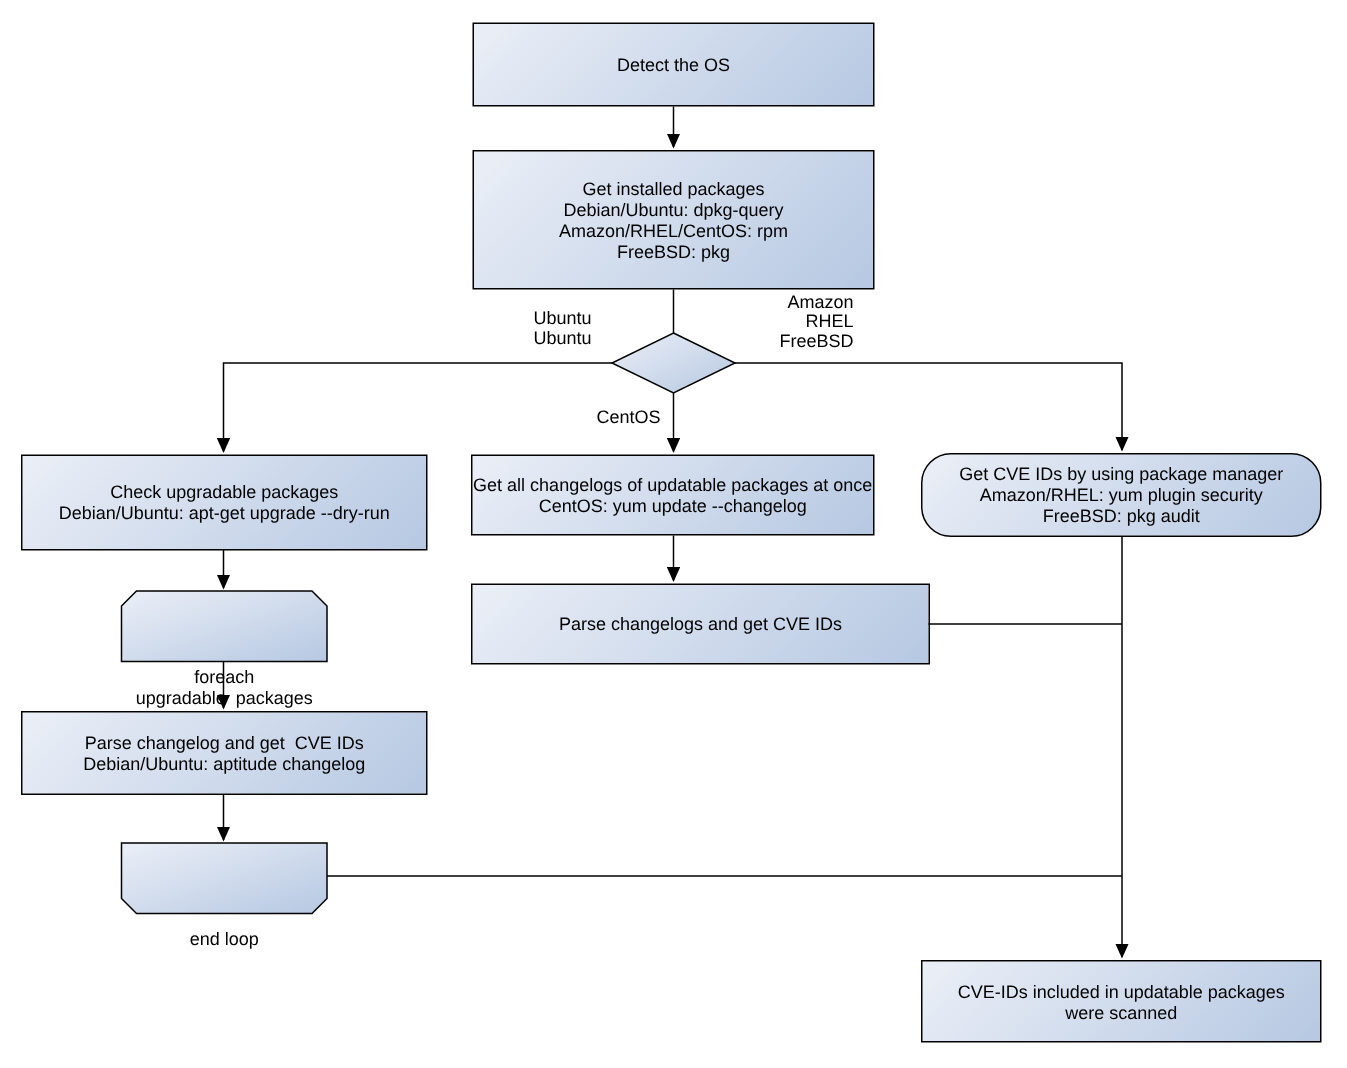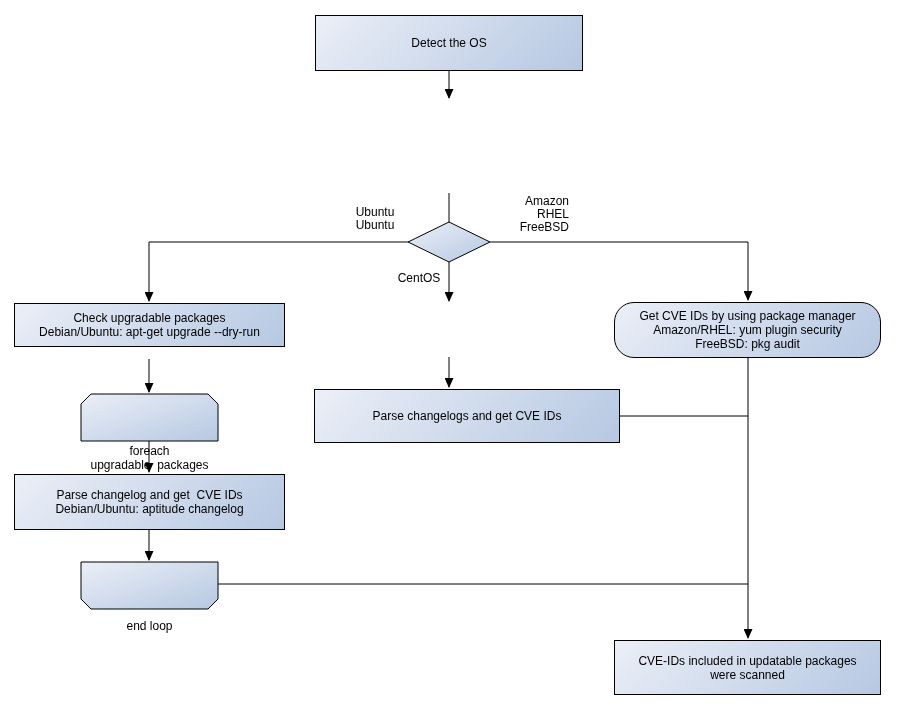--- a/index.html
+++ b/index.html
@@ -77,31 +77,41 @@
 
     <path class="shape" d="M81,404 L91,394 L208,394 L218,404 L218,441 L81,441 Z"></path>
 
     <path class="shape" d="M81,562 L218,562 L218,599 L208,609 L91,609 L81,599 Z"></path>
   </svg>
 
   <div class="node" style="left:315px; top:15px; width:268px; height:56px;">
     <div class="line">Detect the OS</div>
   </div>
 
+  <div class="node" style="left:315px; top:100px; width:268px; height:93px;">
+    <div class="line">Get installed packages</div>
+    <div class="line">Debian/Ubuntu: dpkg-query</div>
+    <div class="line">Amazon/RHEL/CentOS: rpm</div>
+    <div class="line">FreeBSD: pkg</div>
+  </div>
 
-  <div class="node" style="left:14px; top:303px; width:271px; height:44px;">
+  <div class="node" style="left:14px; top:303px; width:271px; height:64px;">
     <div class="line">Check upgradable packages</div>
     <div class="line">Debian/Ubuntu: apt-get upgrade --dry-run</div>
   </div>
 
   <div class="node" style="left:14px; top:474px; width:271px; height:56px;">
     <div class="line">Parse changelog and get  CVE IDs</div>
     <div class="line">Debian/Ubuntu: aptitude changelog</div>
   </div>
 
+  <div class="node" style="left:314px; top:303px; width:269px; height:54px;">
+    <div class="line">Get all changelogs of updatable packages at once</div>
+    <div class="line">CentOS: yum update --changelog</div>
+  </div>
 
   <div class="node" style="left:314px; top:389px; width:306px; height:54px;">
     <div class="line">Parse changelogs and get CVE IDs</div>
   </div>
 
   <div class="node" style="left:614px; top:302px; width:267px; height:56px;border-radius:20px;">
     <div class="line">Get CVE IDs by using package manager</div>
     <div class="line">Amazon/RHEL: yum plugin security</div>
     <div class="line">FreeBSD: pkg audit</div>
   </div>

